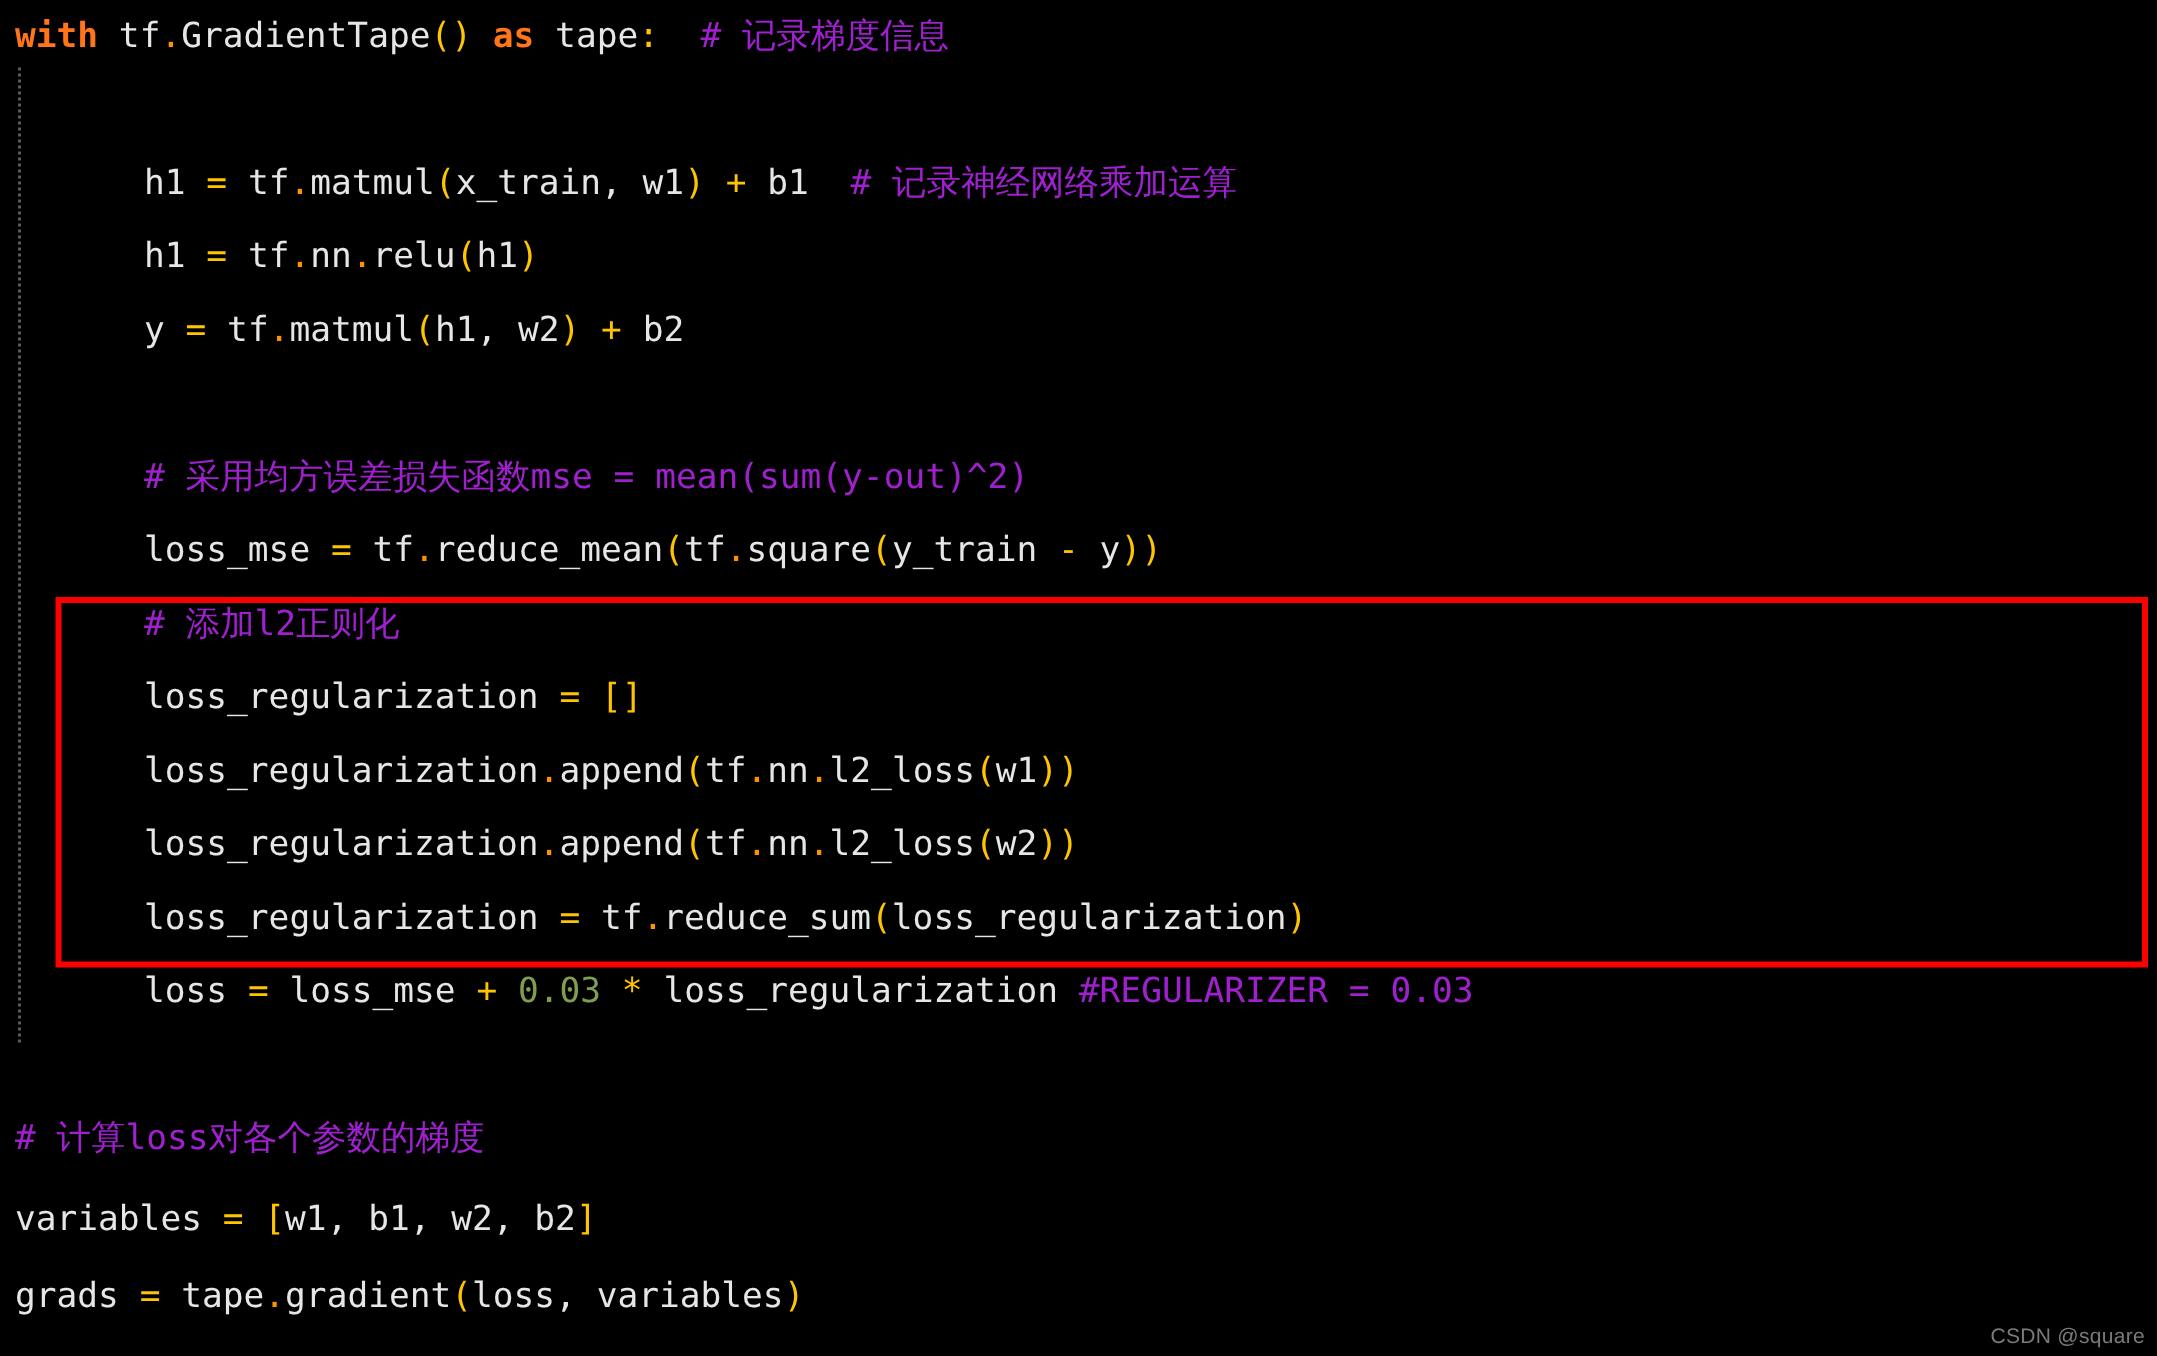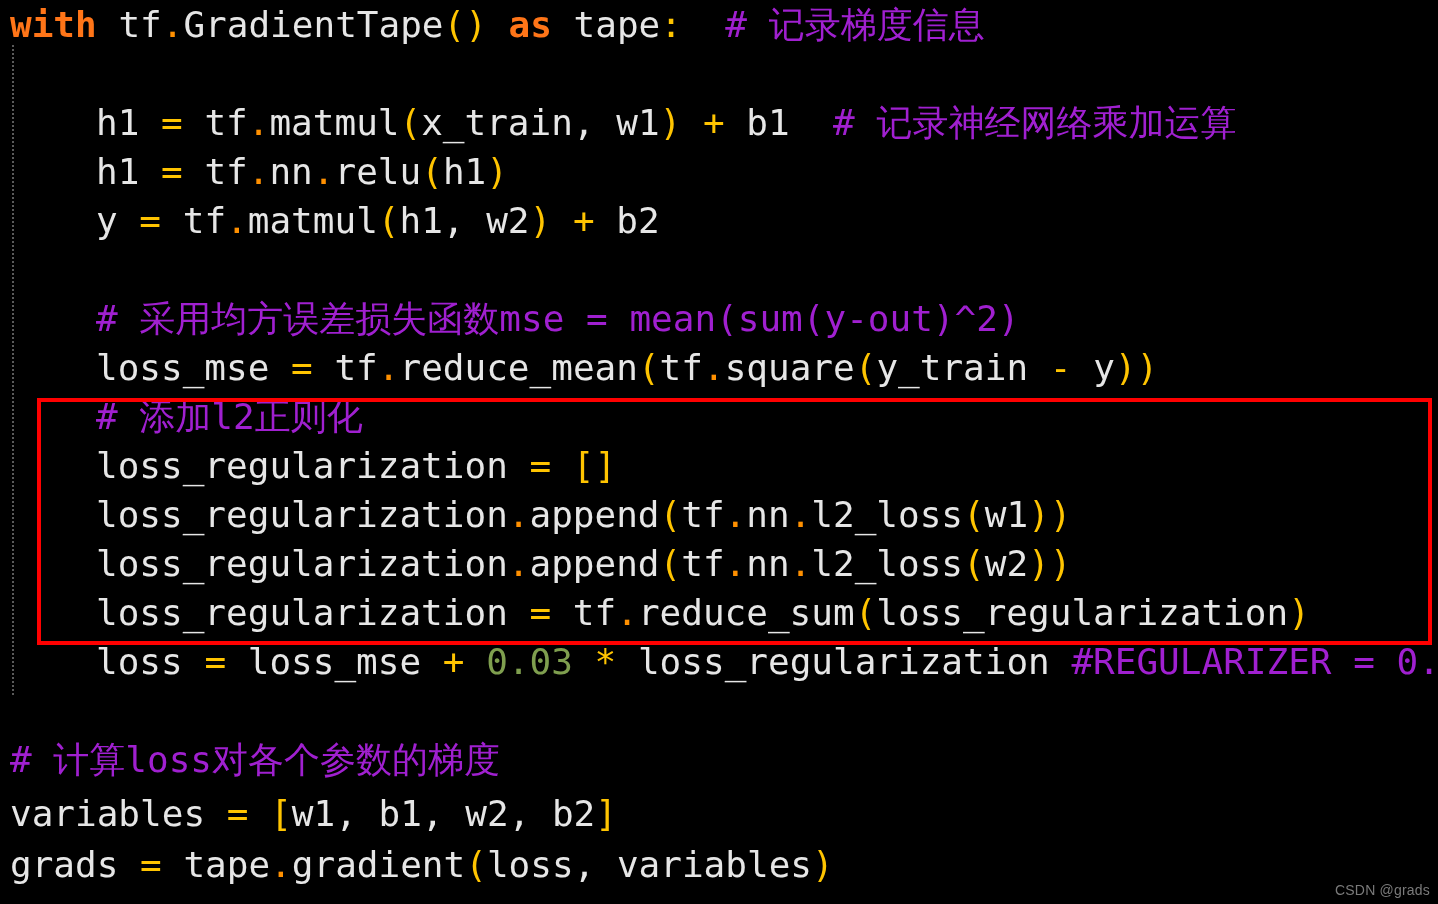--- a/index.html
+++ b/index.html
@@ -24,21 +24,21 @@
     width: 1438px;
     height: 904px;
     white-space: pre;
   }
 
   .line {
     position: absolute;
     left: 0;
     height: 49px;
     line-height: 49px;
-    font-size: 36px;
+    font-size: 23px;
     letter-spacing: 0px;
     white-space: pre;
   }
 
   
   #indent-guide {
     position: absolute;
     left: 12px;
     top: 45px;
     width: 0px;
@@ -82,15 +82,15 @@
 <body>
 
 <div id="screen">
 
   <div id="indent-guide" style="border-left-color: rgb(90, 90, 90);"></div>
 
   <div id="code"><div class="line" style="top: 0px; padding-left: 10px;"><span class="kw" style="color: rgb(255, 117, 24);">with</span><span class="plain" style="color: rgb(230, 230, 230);"> tf</span><span class="dot" style="color: rgb(255, 144, 0);">.</span><span class="plain" style="color: rgb(230, 230, 230);">GradientTape</span><span class="punct" style="color: rgb(255, 196, 0);">()</span><span class="plain" style="color: rgb(230, 230, 230);"> </span><span class="kw" style="color: rgb(255, 117, 24);">as</span><span class="plain" style="color: rgb(230, 230, 230);"> tape</span><span class="punct" style="color: rgb(255, 196, 0);">:</span><span class="plain" style="color: rgb(230, 230, 230);">  </span><span class="comment" style="color: rgb(160, 32, 208);"># 记录梯度信息</span></div><div class="line" style="top: 98px; padding-left: 96px;"><span class="plain" style="color: rgb(230, 230, 230);">h1 </span><span class="punct" style="color: rgb(255, 196, 0);">=</span><span class="plain" style="color: rgb(230, 230, 230);"> tf</span><span class="dot" style="color: rgb(255, 144, 0);">.</span><span class="plain" style="color: rgb(230, 230, 230);">matmul</span><span class="punct" style="color: rgb(255, 196, 0);">(</span><span class="plain" style="color: rgb(230, 230, 230);">x_train, w1</span><span class="punct" style="color: rgb(255, 196, 0);">)</span><span class="plain" style="color: rgb(230, 230, 230);"> </span><span class="punct" style="color: rgb(255, 196, 0);">+</span><span class="plain" style="color: rgb(230, 230, 230);"> b1</span><span class="plain" style="color: rgb(230, 230, 230);">  </span><span class="comment" style="color: rgb(160, 32, 208);"># 记录神经网络乘加运算</span></div><div class="line" style="top: 147px; padding-left: 96px;"><span class="plain" style="color: rgb(230, 230, 230);">h1 </span><span class="punct" style="color: rgb(255, 196, 0);">=</span><span class="plain" style="color: rgb(230, 230, 230);"> tf</span><span class="dot" style="color: rgb(255, 144, 0);">.</span><span class="plain" style="color: rgb(230, 230, 230);">nn</span><span class="dot" style="color: rgb(255, 144, 0);">.</span><span class="plain" style="color: rgb(230, 230, 230);">relu</span><span class="punct" style="color: rgb(255, 196, 0);">(</span><span class="plain" style="color: rgb(230, 230, 230);">h1</span><span class="punct" style="color: rgb(255, 196, 0);">)</span></div><div class="line" style="top: 196px; padding-left: 96px;"><span class="plain" style="color: rgb(230, 230, 230);">y </span><span class="punct" style="color: rgb(255, 196, 0);">=</span><span class="plain" style="color: rgb(230, 230, 230);"> tf</span><span class="dot" style="color: rgb(255, 144, 0);">.</span><span class="plain" style="color: rgb(230, 230, 230);">matmul</span><span class="punct" style="color: rgb(255, 196, 0);">(</span><span class="plain" style="color: rgb(230, 230, 230);">h1, w2</span><span class="punct" style="color: rgb(255, 196, 0);">)</span><span class="plain" style="color: rgb(230, 230, 230);"> </span><span class="punct" style="color: rgb(255, 196, 0);">+</span><span class="plain" style="color: rgb(230, 230, 230);"> b2</span></div><div class="line" style="top: 294px; padding-left: 96px;"><span class="comment" style="color: rgb(160, 32, 208);"># 采用均方误差损失函数mse = mean(sum(y-out)^2)</span></div><div class="line" style="top: 343px; padding-left: 96px;"><span class="plain" style="color: rgb(230, 230, 230);">loss_mse </span><span class="punct" style="color: rgb(255, 196, 0);">=</span><span class="plain" style="color: rgb(230, 230, 230);"> tf</span><span class="dot" style="color: rgb(255, 144, 0);">.</span><span class="plain" style="color: rgb(230, 230, 230);">reduce_mean</span><span class="punct" style="color: rgb(255, 196, 0);">(</span><span class="plain" style="color: rgb(230, 230, 230);">tf</span><span class="dot" style="color: rgb(255, 144, 0);">.</span><span class="plain" style="color: rgb(230, 230, 230);">square</span><span class="punct" style="color: rgb(255, 196, 0);">(</span><span class="plain" style="color: rgb(230, 230, 230);">y_train </span><span class="punct" style="color: rgb(255, 196, 0);">-</span><span class="plain" style="color: rgb(230, 230, 230);"> y</span><span class="punct" style="color: rgb(255, 196, 0);">))</span></div><div class="line" style="top: 392px; padding-left: 96px;"><span class="comment" style="color: rgb(160, 32, 208);"># 添加l2正则化</span></div><div class="line" style="top: 441px; padding-left: 96px;"><span class="plain" style="color: rgb(230, 230, 230);">loss_regularization </span><span class="punct" style="color: rgb(255, 196, 0);">=</span><span class="plain" style="color: rgb(230, 230, 230);"> </span><span class="punct" style="color: rgb(255, 196, 0);">[]</span></div><div class="line" style="top: 490px; padding-left: 96px;"><span class="plain" style="color: rgb(230, 230, 230);">loss_regularization</span><span class="dot" style="color: rgb(255, 144, 0);">.</span><span class="plain" style="color: rgb(230, 230, 230);">append</span><span class="punct" style="color: rgb(255, 196, 0);">(</span><span class="plain" style="color: rgb(230, 230, 230);">tf</span><span class="dot" style="color: rgb(255, 144, 0);">.</span><span class="plain" style="color: rgb(230, 230, 230);">nn</span><span class="dot" style="color: rgb(255, 144, 0);">.</span><span class="plain" style="color: rgb(230, 230, 230);">l2_loss</span><span class="punct" style="color: rgb(255, 196, 0);">(</span><span class="plain" style="color: rgb(230, 230, 230);">w1</span><span class="punct" style="color: rgb(255, 196, 0);">))</span></div><div class="line" style="top: 539px; padding-left: 96px;"><span class="plain" style="color: rgb(230, 230, 230);">loss_regularization</span><span class="dot" style="color: rgb(255, 144, 0);">.</span><span class="plain" style="color: rgb(230, 230, 230);">append</span><span class="punct" style="color: rgb(255, 196, 0);">(</span><span class="plain" style="color: rgb(230, 230, 230);">tf</span><span class="dot" style="color: rgb(255, 144, 0);">.</span><span class="plain" style="color: rgb(230, 230, 230);">nn</span><span class="dot" style="color: rgb(255, 144, 0);">.</span><span class="plain" style="color: rgb(230, 230, 230);">l2_loss</span><span class="punct" style="color: rgb(255, 196, 0);">(</span><span class="plain" style="color: rgb(230, 230, 230);">w2</span><span class="punct" style="color: rgb(255, 196, 0);">))</span></div><div class="line" style="top: 588px; padding-left: 96px;"><span class="plain" style="color: rgb(230, 230, 230);">loss_regularization </span><span class="punct" style="color: rgb(255, 196, 0);">=</span><span class="plain" style="color: rgb(230, 230, 230);"> tf</span><span class="dot" style="color: rgb(255, 144, 0);">.</span><span class="plain" style="color: rgb(230, 230, 230);">reduce_sum</span><span class="punct" style="color: rgb(255, 196, 0);">(</span><span class="plain" style="color: rgb(230, 230, 230);">loss_regularization</span><span class="punct" style="color: rgb(255, 196, 0);">)</span></div><div class="line" style="top: 637px; padding-left: 96px;"><span class="plain" style="color: rgb(230, 230, 230);">loss </span><span class="punct" style="color: rgb(255, 196, 0);">=</span><span class="plain" style="color: rgb(230, 230, 230);"> loss_mse </span><span class="punct" style="color: rgb(255, 196, 0);">+</span><span class="plain" style="color: rgb(230, 230, 230);"> </span><span class="num" style="color: rgb(127, 159, 79);">0.03</span><span class="plain" style="color: rgb(230, 230, 230);"> </span><span class="punct" style="color: rgb(255, 196, 0);">*</span><span class="plain" style="color: rgb(230, 230, 230);"> loss_regularization </span><span class="comment" style="color: rgb(160, 32, 208);">#REGULARIZER = 0.03</span></div><div class="line" style="top: 735px; padding-left: 10px;"><span class="comment" style="color: rgb(160, 32, 208);"># 计算loss对各个参数的梯度</span></div><div class="line" style="top: 789px; padding-left: 10px;"><span class="plain" style="color: rgb(230, 230, 230);">variables </span><span class="punct" style="color: rgb(255, 196, 0);">=</span><span class="plain" style="color: rgb(230, 230, 230);"> </span><span class="punct" style="color: rgb(255, 196, 0);">[</span><span class="plain" style="color: rgb(230, 230, 230);">w1, b1, w2, b2</span><span class="punct" style="color: rgb(255, 196, 0);">]</span></div><div class="line" style="top: 840px; padding-left: 10px;"><span class="plain" style="color: rgb(230, 230, 230);">grads </span><span class="punct" style="color: rgb(255, 196, 0);">=</span><span class="plain" style="color: rgb(230, 230, 230);"> tape</span><span class="dot" style="color: rgb(255, 144, 0);">.</span><span class="plain" style="color: rgb(230, 230, 230);">gradient</span><span class="punct" style="color: rgb(255, 196, 0);">(</span><span class="plain" style="color: rgb(230, 230, 230);">loss, variables</span><span class="punct" style="color: rgb(255, 196, 0);">)</span></div></div>
 
   <div id="red-box" style="border-color: rgb(255, 0, 0); left: 37px; top: 398px; width: 1395px; height: 247px;"></div>
 
-  <div id="watermark" style="color: rgb(122, 122, 122);">CSDN @grads</div>
+  <div id="watermark" style="color: rgb(122, 122, 122);">CSDN @square</div>
 
 </div>
 
 </body></html>

